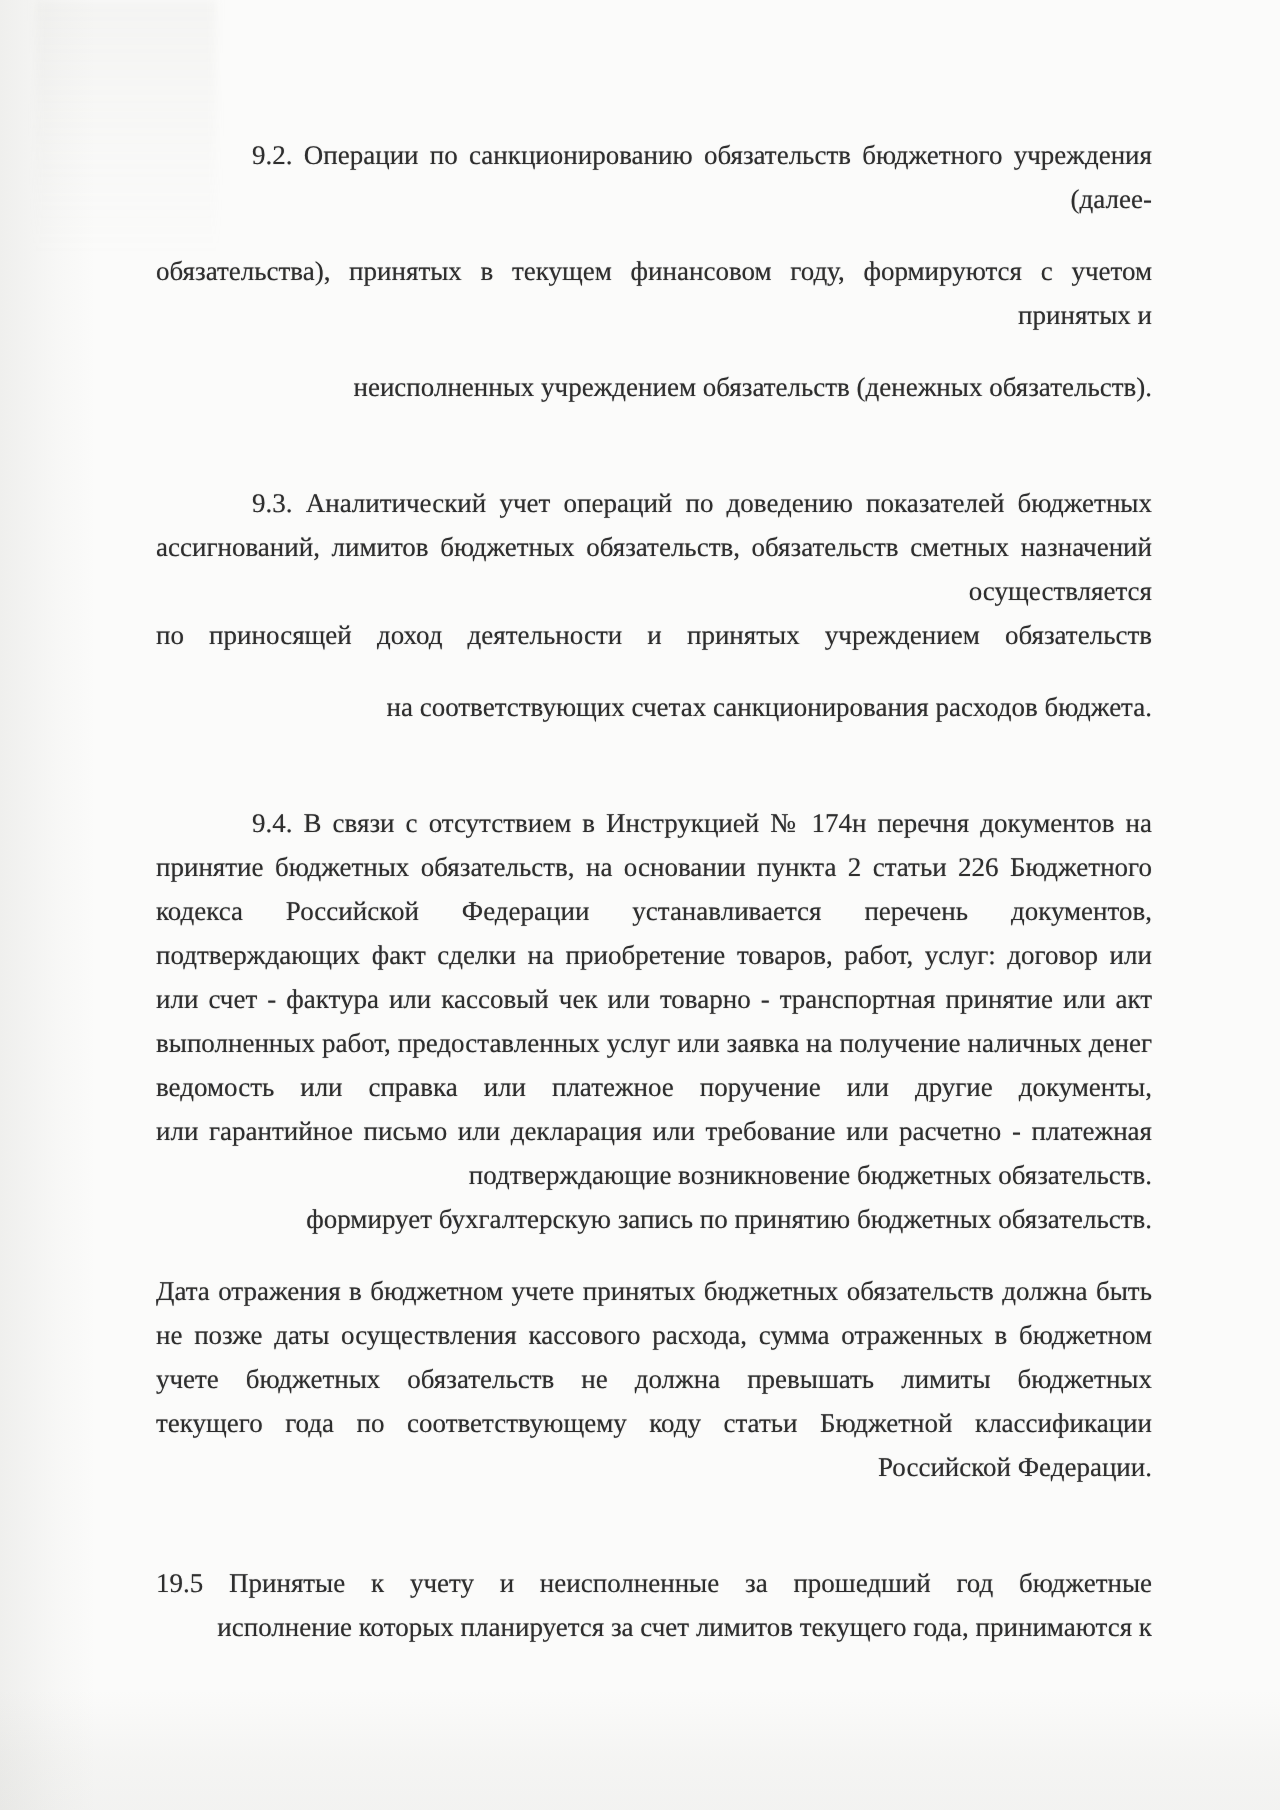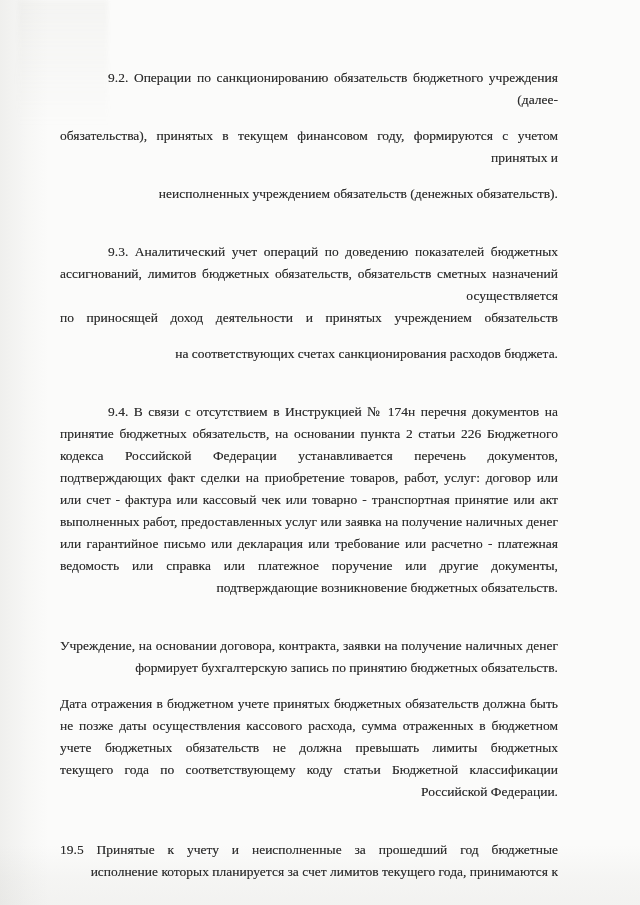--- a/index.html
+++ b/index.html
@@ -39,21 +39,21 @@
     position: absolute;
     left: 18px; top: 0;
     width: 90px; height: 150px;
     background:
       linear-gradient(to bottom, rgba(200,200,195,0.12), rgba(200,200,195,0) 85%);
     filter: blur(2px);
     pointer-events: none;
   }
   .text-block {
     position: absolute;
-    left: 60px;
+    left: 78px;
     top: 67px;
     width: 498px;
     color: var(--ink, #2e2e2e);
     font-size: 13.5px;
     text-shadow: 0 0 0.5px rgba(46,46,46,0.55);
   }
   .line {
     line-height: 22px;
     height: 22px;
     overflow: hidden;
@@ -87,24 +87,23 @@
       <div class="line justify">ассигнований, лимитов бюджетных обязательств, обязательств сметных назначений</div>
       <div class="line">осуществляется</div>
       <div class="line justify">по приносящей доход деятельности и принятых учреждением обязательств</div>
       <div class="line gap-blank">на соответствующих счетах санкционирования расходов бюджета.</div>
       <div class="line justify indent gap-para">9.4. В связи с отсутствием в Инструкцией № 174н перечня документов на</div>
       <div class="line justify">принятие бюджетных обязательств, на основании пункта 2 статьи 226 Бюджетного</div>
       <div class="line justify">кодекса Российской Федерации устанавливается перечень документов,</div>
       <div class="line justify">подтверждающих факт сделки на приобретение товаров, работ, услуг: договор или счет</div>
       <div class="line justify">или счет - фактура или кассовый чек или товарно - транспортная принятие или акт</div>
       <div class="line justify">выполненных работ, предоставленных услуг или заявка на получение наличных денег</div>
+      <div class="line justify">ведомость или справка или платежное поручение или другие документы,</div>
       <div class="line justify">или гарантийное письмо или декларация или требование или расчетно - платежная</div>
-      <div class="line justify">ведомость или справка или платежное поручение или другие документы,</div>
       <div class="line">подтверждающие возникновение бюджетных обязательств.</div>
-      <div class="line justify gap-para">Учреждение, на основании договора, контракта, заявки на получение наличных денег</div>
       <div class="line">формирует бухгалтерскую запись по принятию бюджетных обязательств.</div>
       <div class="line justify gap-blank">Дата отражения в бюджетном учете принятых бюджетных обязательств должна быть</div>
       <div class="line justify">не позже даты осуществления кассового расхода, сумма отраженных в бюджетном</div>
       <div class="line justify">учете бюджетных обязательств не должна превышать лимиты бюджетных обязательств</div>
       <div class="line justify">текущего года по соответствующему коду статьи Бюджетной классификации</div>
       <div class="line">Российской Федерации.</div>
       <div class="line justify gap-para">19.5 Принятые к учету и неисполненные за прошедший год бюджетные обязательства,</div>
       <div class="line">исполнение которых планируется за счет лимитов текущего года, принимаются к учету</div>
     </div>
 </div>

